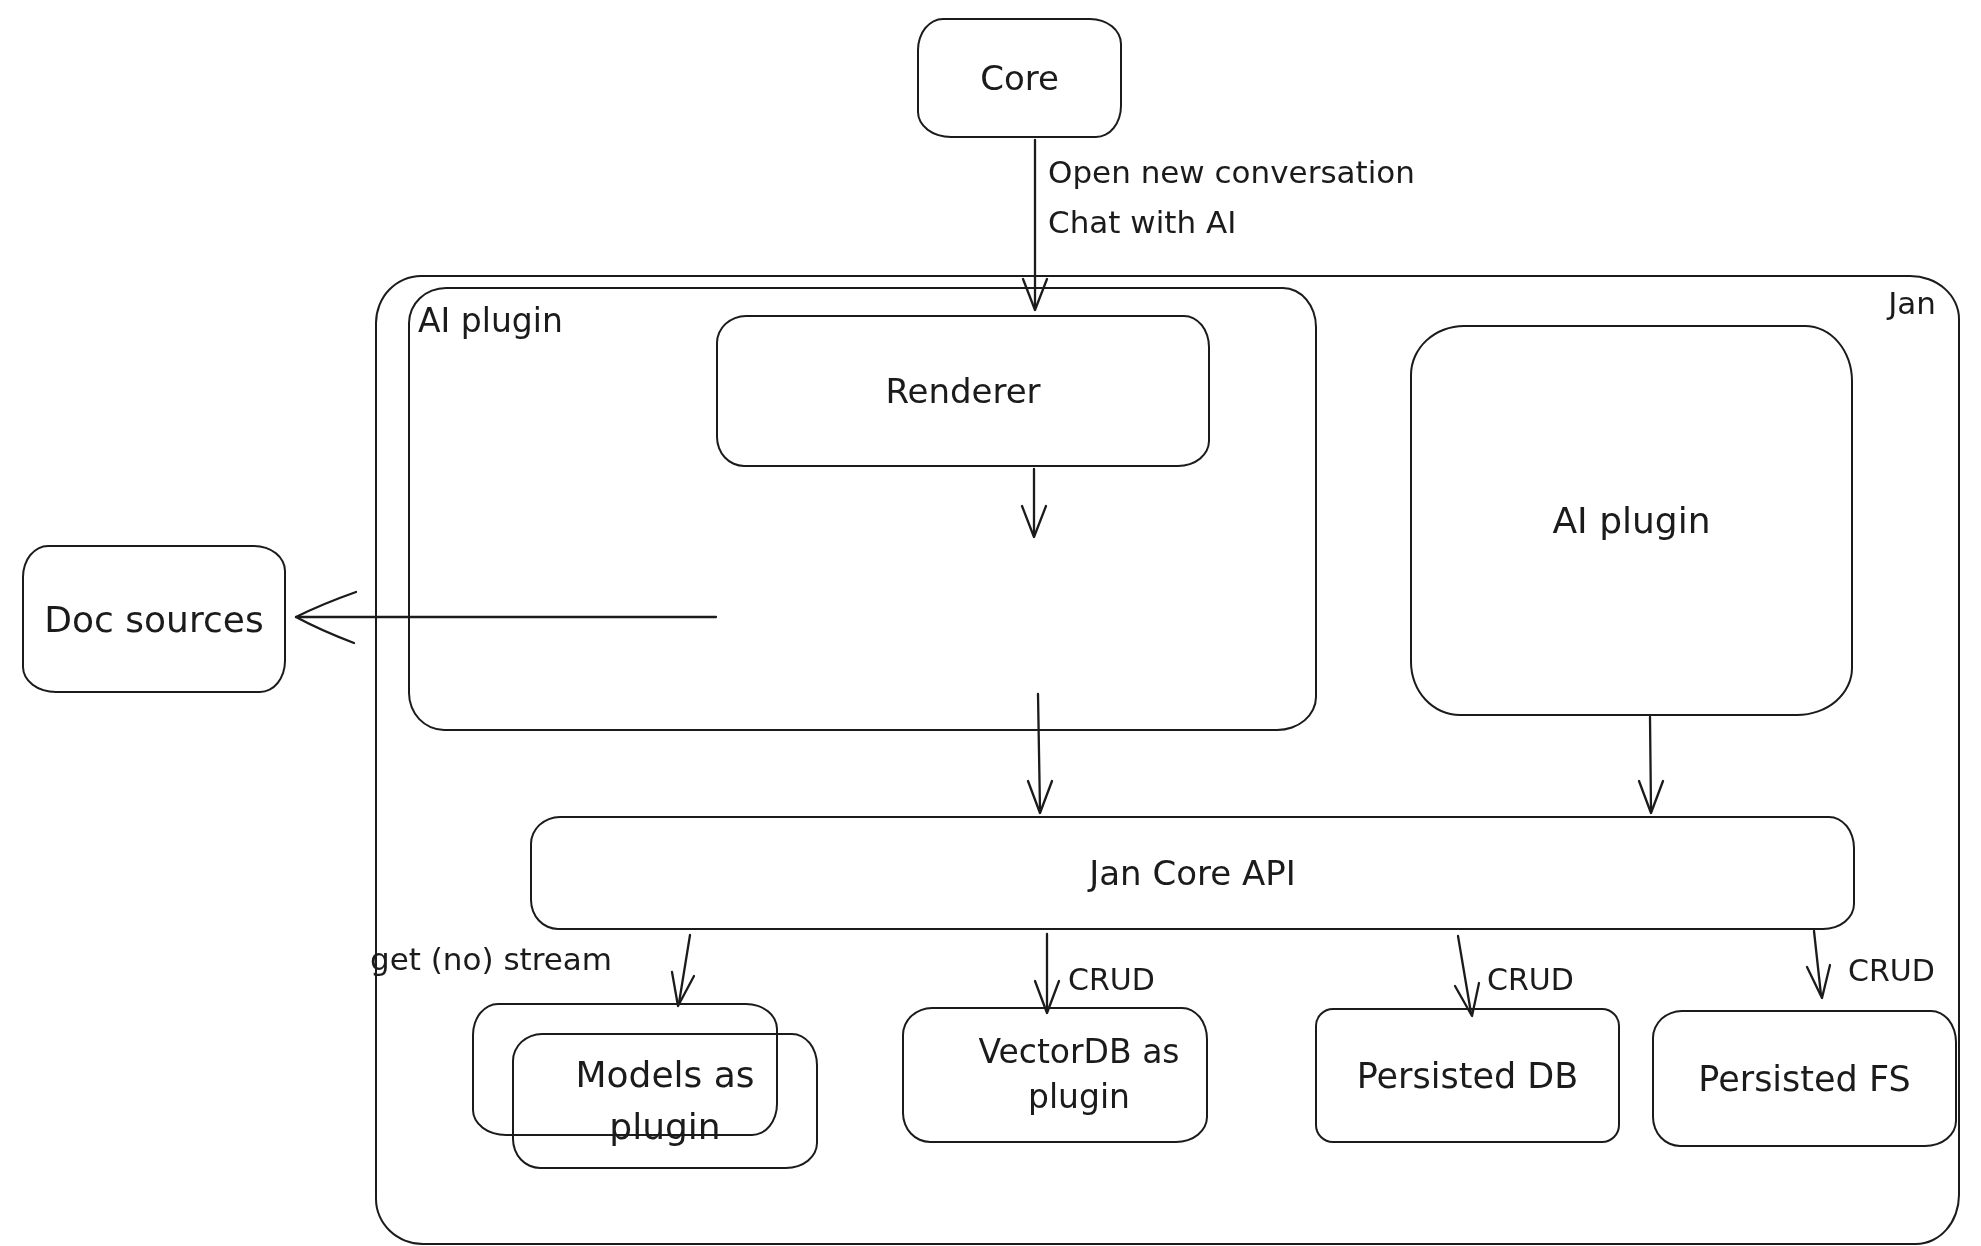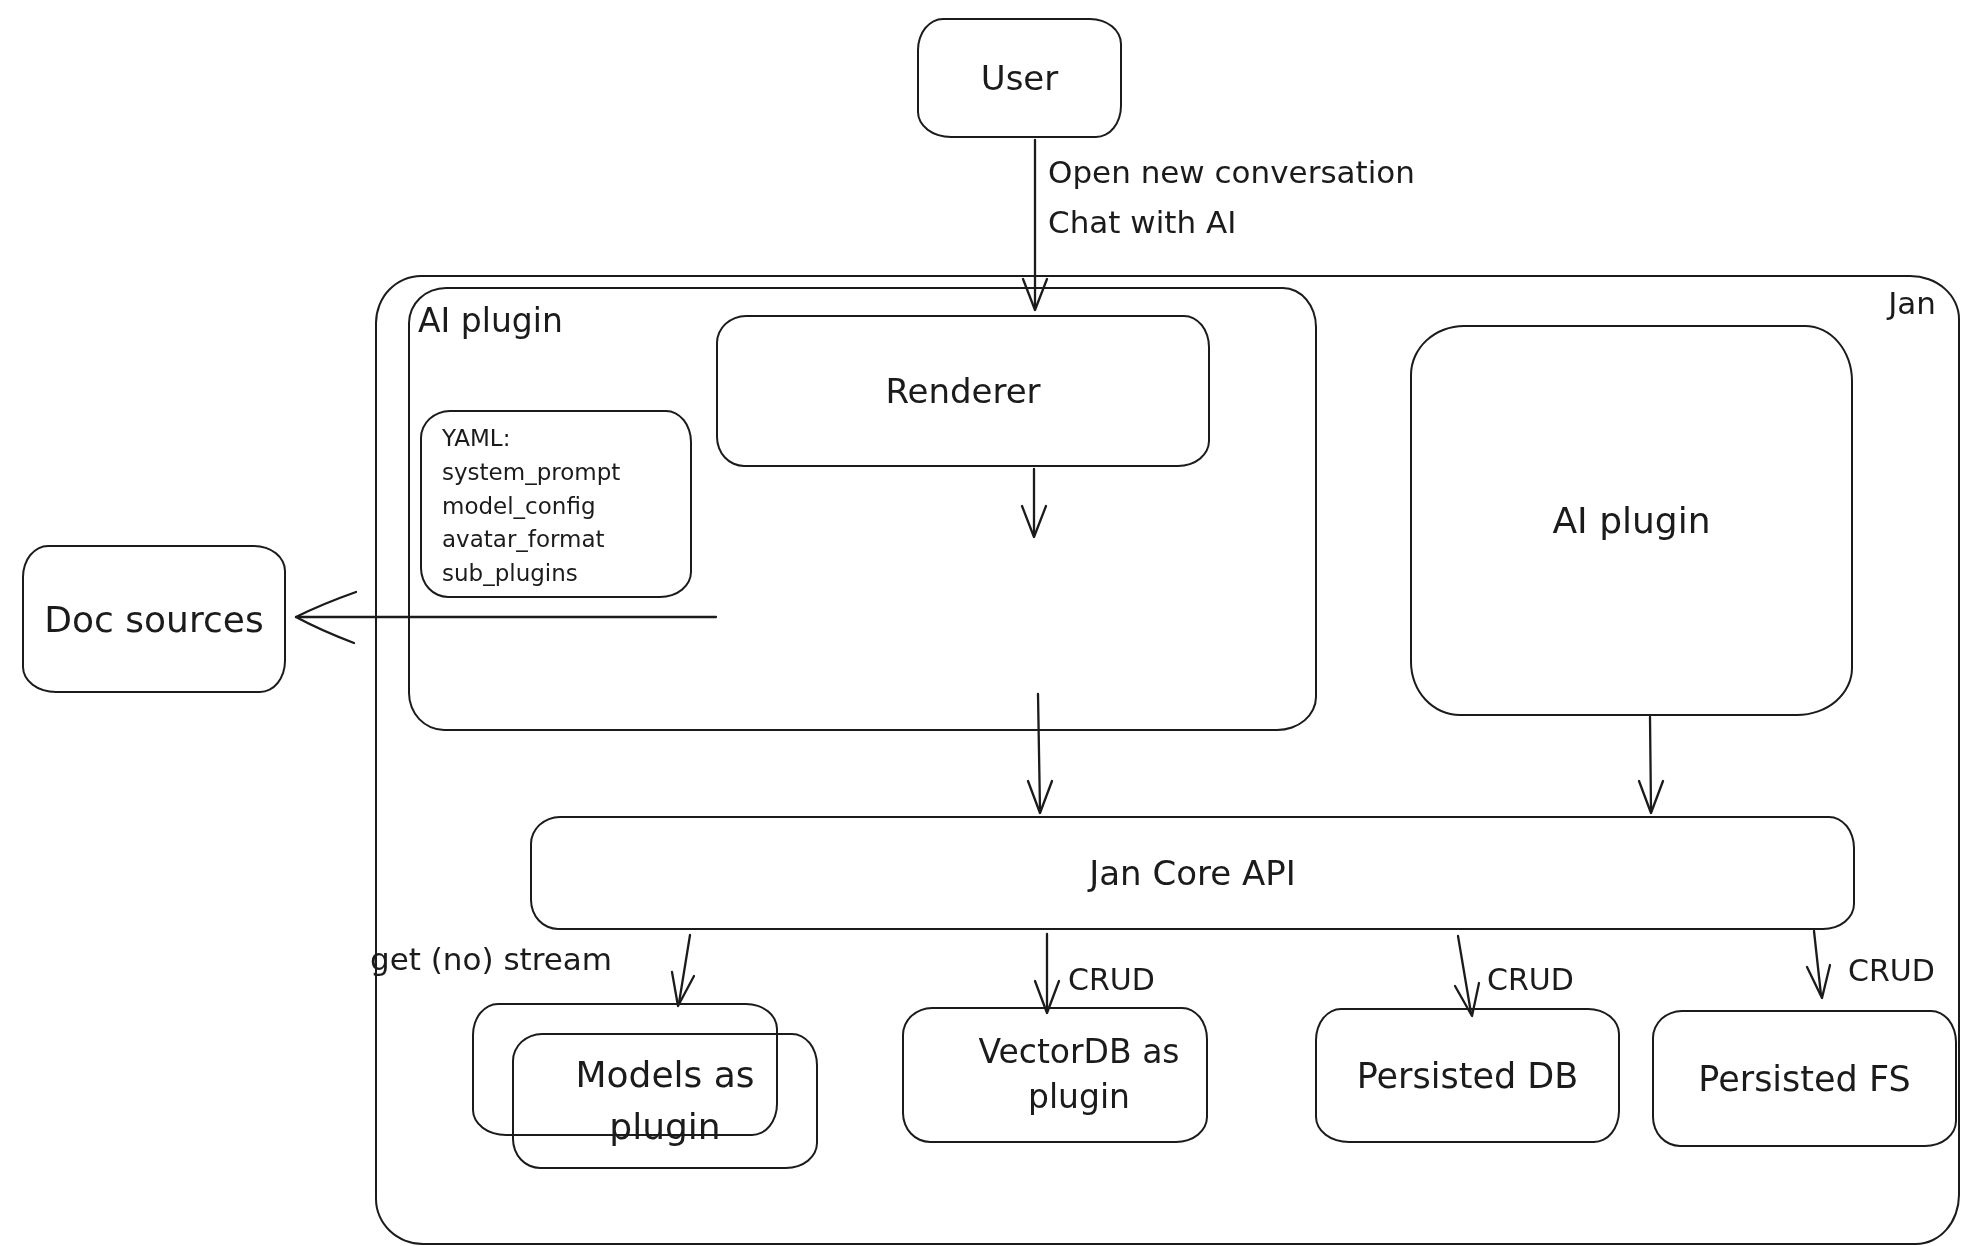--- a/index.html
+++ b/index.html
@@ -35,32 +35,23 @@
 <div class="canvas">
 
   <div class="node sketch1" style="left:375px;top:259px;width:1585px;height:970px;border-radius:46px 50px 44px 48px / 48px 44px 50px 46px;margin-top:16px;">
     <span class="corner-label" style="right:22px;top:8px;font-size:31px;">Jan</span>
   </div>
 
   <div class="node sketch2" style="left:408px;top:287px;width:909px;height:444px;border-radius:38px 34px 40px 36px / 36px 40px 34px 38px;">
     <span class="corner-label" style="left:8px;top:12px;font-size:33px;">AI plugin</span>
   </div>
 
-  <div class="node sketch1" style="left:420px;top:410px;width:272px;height:188px;align-items:flex-start;justify-content:flex-start;padding:10px 0 0 20px;text-align:left;">
-    <div style="font-size:23px;line-height:1.47;">
-      <div>YAML:</div>
-      <div>system_prompt</div>
-      <div>model_config</div>
-      <div>avatar_format</div>
-      <div>sub_plugins</div>
-    </div>
-  </div>
 
   <div class="node sketch2" style="left:917px;top:18px;width:205px;height:120px;">
-    <span class="label" style="font-size:34px;">User</span>
+    <span class="label" style="font-size:34px;">Core</span>
   </div>
 
   <div class="node sketch1" style="left:716px;top:315px;width:494px;height:152px;">
     <span class="label" style="font-size:34px;">Renderer</span>
   </div>
 
 
   <div class="node sketch1" style="left:1410px;top:325px;width:443px;height:391px;border-radius:54px 48px 56px 50px / 50px 56px 48px 54px;">
     <span class="label" style="font-size:36px;">AI plugin</span>
   </div>
@@ -75,21 +66,21 @@
 
   <div class="node sketch2" style="left:472px;top:1003px;width:306px;height:133px;"></div>
   <div class="node sketch1" style="left:512px;top:1033px;width:306px;height:136px;">
     <span style="font-size:36px;line-height:1.45;width:240px;">Models as plugin</span>
   </div>
 
   <div class="node sketch1" style="left:902px;top:1007px;width:306px;height:136px;padding-left:48px;">
     <span style="font-size:33px;line-height:1.35;width:250px;">VectorDB as plugin</span>
   </div>
 
-  <div class="node sketch2" style="left:1315px;top:1008px;width:305px;height:135px;">
+  <div class="node sketch2" style="left:1315px;top:1008px;width:305px;height:135px;border-radius:18px;">
     <span class="label" style="font-size:35px;">Persisted DB</span>
   </div>
 
   <div class="node sketch1" style="left:1652px;top:1010px;width:305px;height:137px;">
     <span class="label" style="font-size:35px;">Persisted FS</span>
   </div>
 
   <div class="floating" style="left:1048px;top:148px;font-size:31px;line-height:1.6;white-space:nowrap;">
     <div>Open new conversation</div>
     <div>Chat with AI</div>

